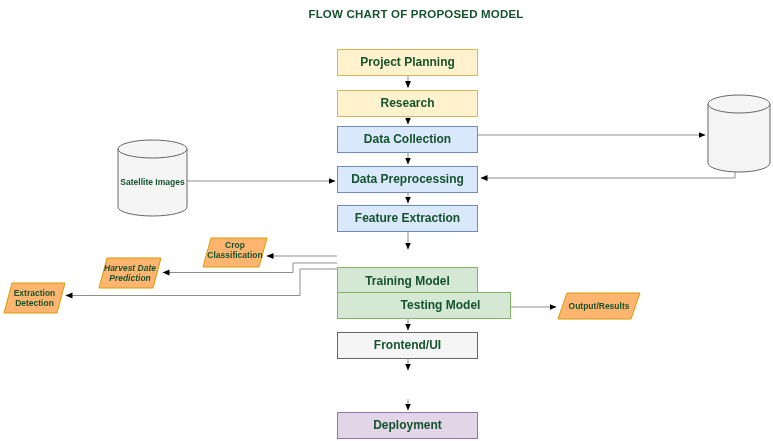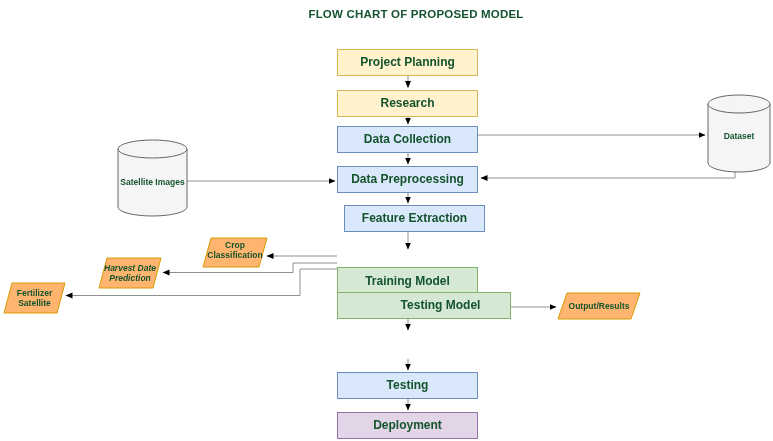--- a/index.html
+++ b/index.html
@@ -84,37 +84,36 @@
     </div>
   <div class="node yellow" style="left:337px;top:90px;">
       <span>Research</span>
     </div>
   <div class="node blue" style="left:337px;top:126px;">
       <span>Data Collection</span>
     </div>
   <div class="node blue" style="left:337px;top:166px;">
       <span>Data Preprocessing</span>
     </div>
-  <div class="node blue" style="left:337px;top:205px;margin-left:7px;">
+  <div class="node blue" style="left:337px;top:205px;">
       <span>Feature Extraction</span>
     </div>
   <div class="node green" style="left:337px;top:251px;height:27px;margin-top:16px;">
       <span>Training Model</span>
     </div>
   <div class="node green" style="left:337px;top:292px;padding-left:33px;">
       <span>Testing Model</span>
     </div>
-  <div class="node blue" style="left:337px;top:372px;">
-      <span>Testing</span>
+  <div class="node gray" style="left:337px;top:332px;">
+      <span>Frontend/UI</span>
     </div>
   <div class="node purple" style="left:337px;top:412px;">
       <span>Deployment</span>
     </div>
 
   <div class="shape-label nowrap" style="left:118px;top:152px;width:69px;height:60px;">Satellite Images</div>
-  <div class="shape-label nowrap" style="left:708px;top:106px;width:62px;height:60px;">Dataset</div>
 
   <div class="shape-label" style="left:203px;top:238px;width:64px;height:24px;">Crop Classification</div>
   <div class="shape-label italic" style="left:99px;top:258px;width:62px;height:30px;">Harvest Date Prediction</div>
-  <div class="shape-label" style="left:4px;top:283px;width:61px;height:30px;">Fertilizer Satellite</div>
+  <div class="shape-label" style="left:4px;top:283px;width:61px;height:30px;">Extraction Detection</div>
   <div class="shape-label nowrap" style="left:558px;top:293px;width:82px;height:26px;">Output/Results</div>
 
 </div>
 
 </body></html>

